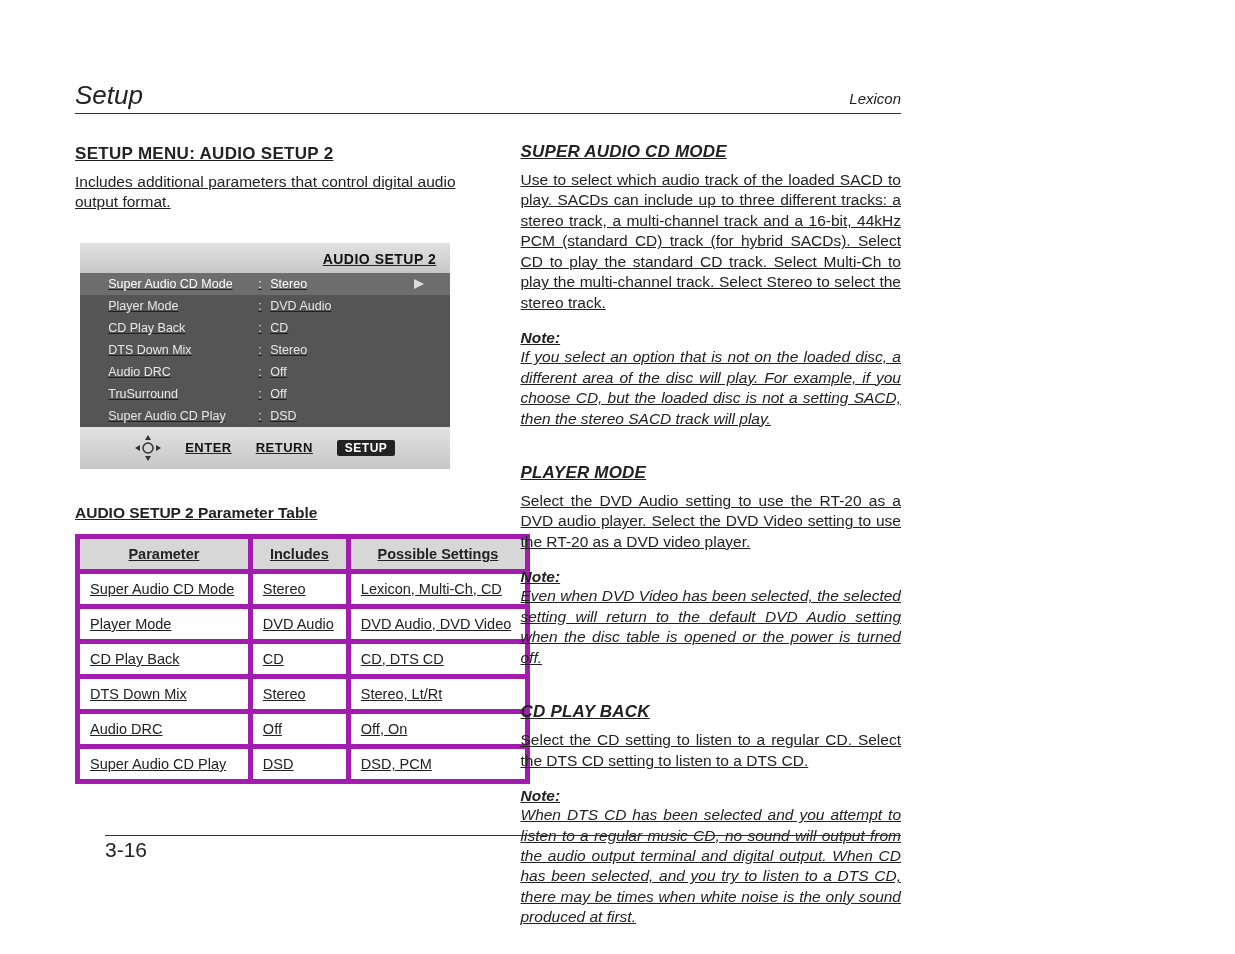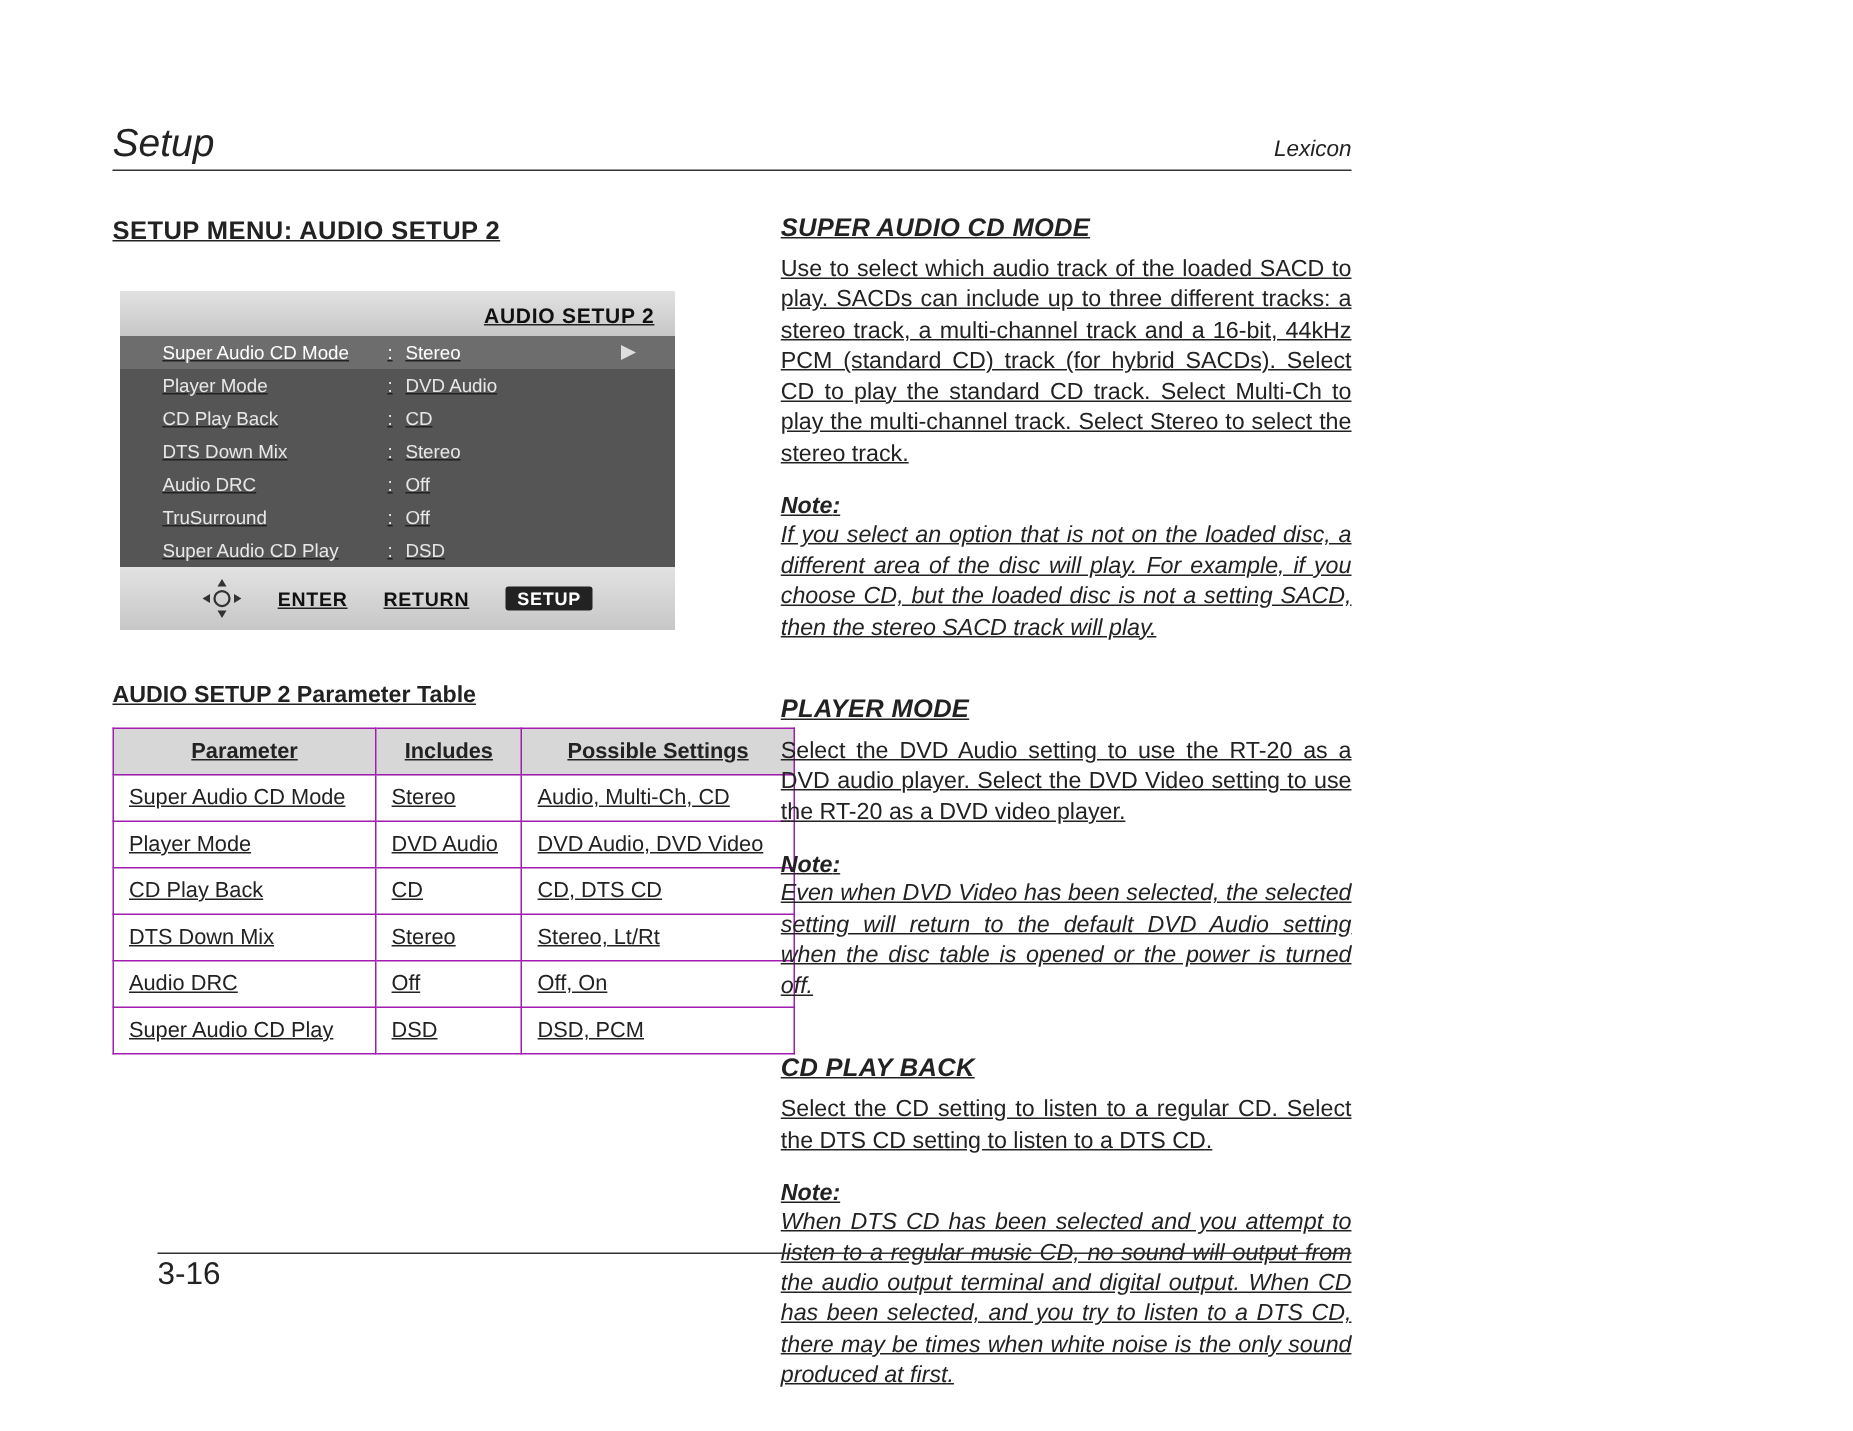--- a/index.html
+++ b/index.html
@@ -141,21 +141,21 @@
     font-weight: 700;
     font-size: 15.5px;
     margin-bottom: 12px;
   }
   table.param {
     width: 455px;
     border-collapse: collapse;
     font-size: 14.5px;
   }
   table.param th, table.param td {
-    border: 1px solid #a21caf;
+    border: 5px solid #a21caf;
     padding: 7px 10px;
     text-align: left;
   }
   table.param th {
     background: #d7d7d7;
     font-weight: 700;
     text-align: center;
   }
 
   .footer {
@@ -175,20 +175,21 @@
 <div class="page">
   <div class="header-row">
     <div class="header-left">Setup</div>
     <div class="header-right">Lexicon</div>
   </div>
 
   <div class="columns">
 
     <div class="col">
       <div class="subheading">SETUP MENU: AUDIO SETUP 2</div>
+      <div class="body-text">Includes additional parameters that control digital audio output format.</div>
 
       <div class="osd">
         <div class="osd-title">AUDIO SETUP 2</div>
         <div class="osd-list">
           <div class="osd-row sel">
             <span class="osd-label">Super Audio CD Mode</span>
             <span class="osd-colon">:</span>
             <span class="osd-value">Stereo</span>
             <span class="osd-arrow">
               <svg width="10" height="10" viewBox="0 0 10 10">
@@ -249,21 +250,21 @@
           <tr>
             <th>Parameter</th>
             <th>Includes</th>
             <th>Possible Settings</th>
           </tr>
         </thead>
         <tbody>
           <tr>
             <td>Super Audio CD Mode</td>
             <td>Stereo</td>
-            <td>Audio, Multi-Ch, CD</td>
+            <td>Lexicon, Multi-Ch, CD</td>
           </tr>
           <tr>
             <td>Player Mode</td>
             <td>DVD Audio</td>
             <td>DVD Audio, DVD Video</td>
           </tr>
           <tr>
             <td>CD Play Back</td>
             <td>CD</td>
             <td>CD, DTS CD</td>

